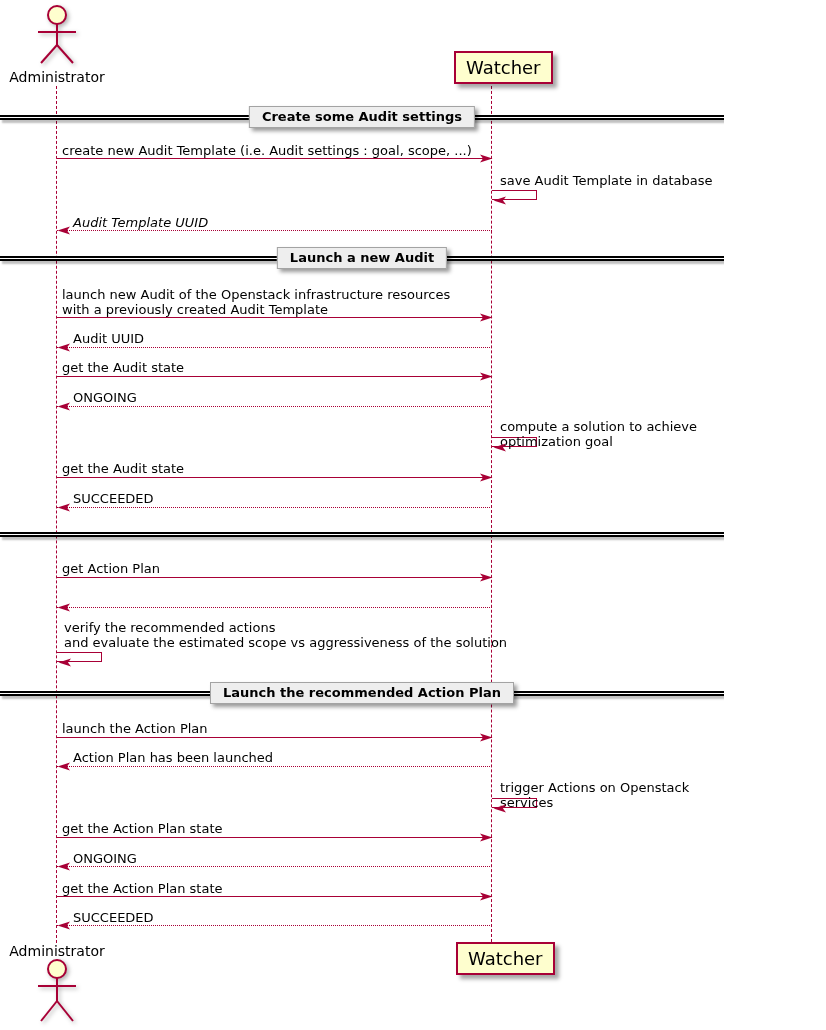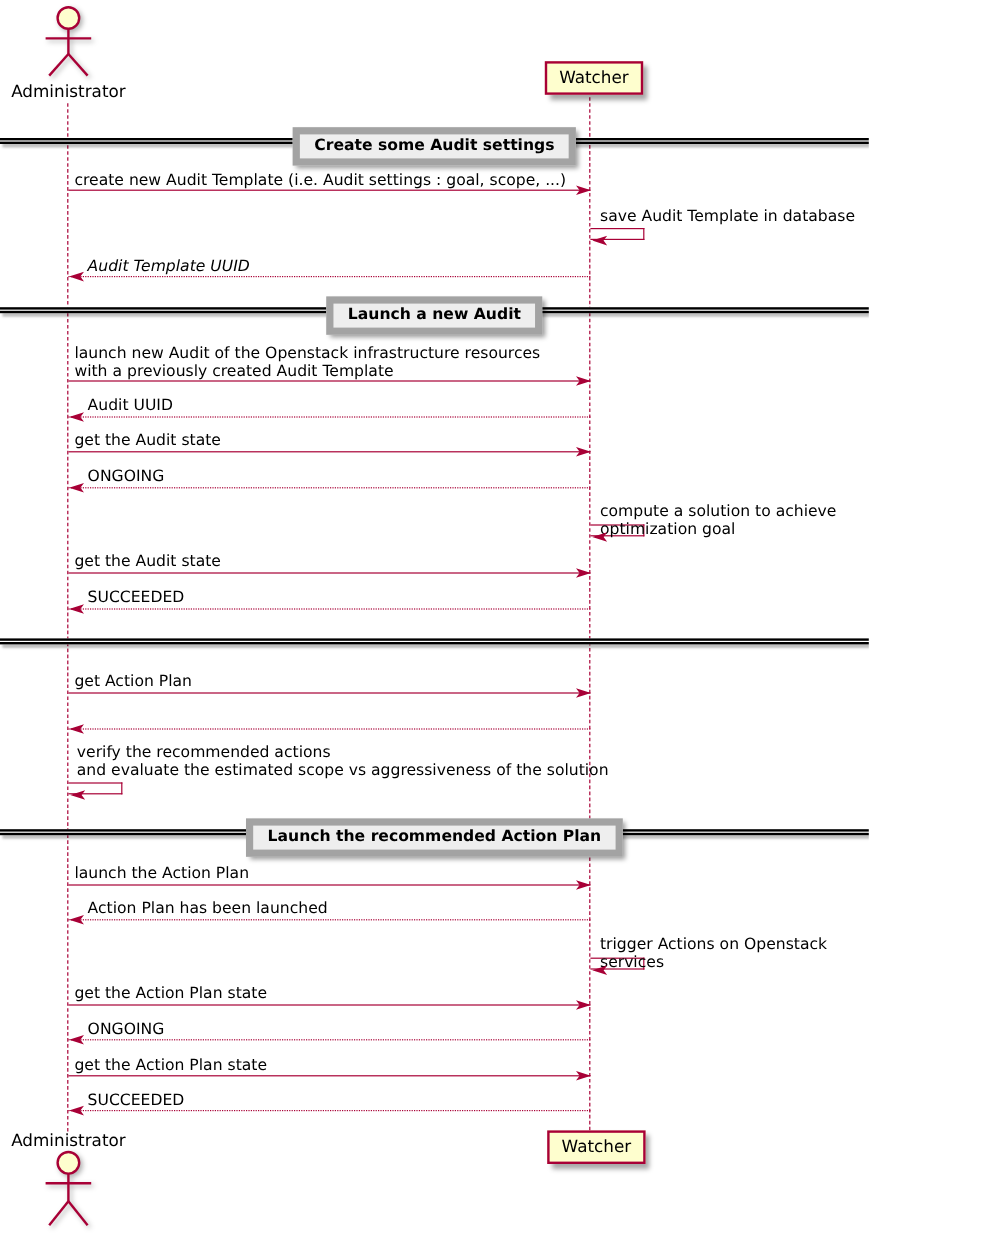--- a/index.html
+++ b/index.html
@@ -8,34 +8,34 @@
     --divider-fill:#EEEEEE;
     --text:#000000;
   }
   *{margin:0;padding:0;box-sizing:border-box;}
   body{background:#ffffff;font-family:"DejaVu Sans",sans-serif;}
   .canvas{position:relative;width:724px;height:1030px;background:#ffffff;overflow:hidden;}
 
   .lifeline{position:absolute;width:0;border-left:1px dashed var(--accent);z-index:1;}
 
   .participant{position:absolute;background:var(--participant-fill);border:2px solid var(--accent);
-    padding:4px 10px;font-size:14px;color:var(--text);z-index:4;
+    padding:4px 10px;font-size:18px;color:var(--text);z-index:4;
     box-shadow:4px 4px 4px rgba(0,0,0,0.35);}
 
   .actor-label{position:absolute;font-size:14px;color:var(--text);text-align:center;z-index:4;}
 
   .actor-svg{position:absolute;z-index:4;filter:drop-shadow(2.5px 2.5px 2px rgba(0,0,0,0.3));}
   .actor-svg circle{fill:var(--participant-fill);stroke:var(--accent);stroke-width:2;}
   .actor-svg line{stroke:var(--accent);stroke-width:2;}
 
   .divider-rule{position:absolute;left:0;width:826px;height:5px;background:#ffffff;
     border-top:2px solid #000;border-bottom:2px solid #000;z-index:2;
     box-shadow:2px 3px 2px rgba(0,0,0,0.25);}
   .divider-label{position:absolute;left:50%;transform:translateX(-50%);
-    background:var(--divider-fill);border:6px solid #a3a3a3;padding:2px 12px 3px 12px;
+    background:var(--divider-fill);border:1px solid #a3a3a3;padding:2px 12px 3px 12px;
     font-size:13px;font-weight:bold;color:var(--text);white-space:nowrap;z-index:3;
     box-shadow:3px 3px 4px rgba(0,0,0,0.4);}
 
   .msg-text{position:absolute;font-size:13px;line-height:15px;color:var(--text);
     white-space:pre-line;z-index:3;}
 
   .arrow{position:absolute;left:57px;width:435px;height:0;z-index:2;}
   .arrow.solid{border-top:1px solid var(--accent);}
   .arrow.dotted{border-top:1px dotted var(--accent);}
 

